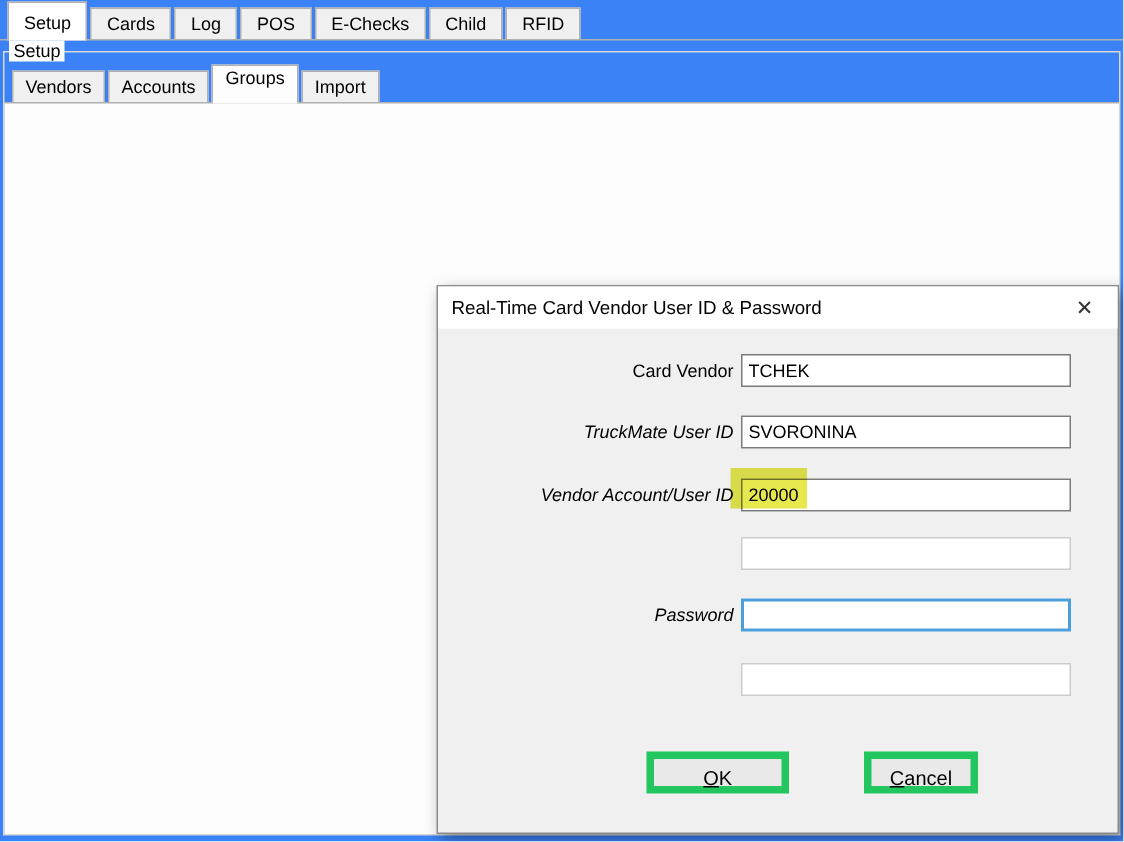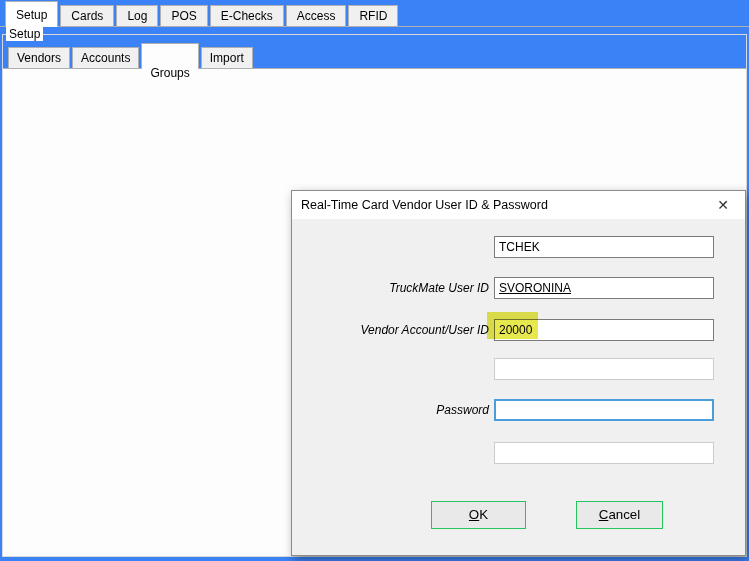--- a/index.html
+++ b/index.html
@@ -16,21 +16,21 @@
     padding:3px 10px 3px; margin-right:2px; height:21px; cursor:default; white-space:nowrap; }
   .ttab.sel { background:#fff; height:26px; margin-bottom:-1px; padding-top:6px; z-index:2; position:relative; }
   
   .setupbox { position:absolute; left:2px; top:34px; width:745px; height:523px;
     border:1px solid #d8d8d8; background:transparent; }
   .setupbox-label { position:absolute; left:6px; top:27px; background:#fff; padding:0 3px; z-index:2; }
   
   .subtabs { position:absolute; left:8px; top:47px; display:flex; align-items:flex-end; height:21px; z-index:4; }
   .stab { background:#f0f0f0; border:1px solid #b0b0b0; border-bottom:none;
     padding:3px 8px; margin-right:2px; height:21px; white-space:nowrap; }
-  .stab.sel { background:#fdfdfd; height:26px; margin-bottom:-1px; padding-top:22px; }
+  .stab.sel { background:#fdfdfd; height:26px; margin-bottom:-1px; padding-top:1px; }
   .tabpage { position:absolute; left:3px; top:68px; width:743px; height:488px;
     background:#fdfdfd; border-top:1px solid #b0b0b0; z-index:1; }
   
   .flabel { position:absolute; text-align:right; height:20px; line-height:20px; white-space:nowrap; }
   .tb { position:absolute; height:20px; background:#fff; border:1px solid #7b7b7b;
     line-height:18px; padding-left:3px; overflow:hidden; white-space:nowrap; }
   .combo .dd { position:absolute; top:1px; right:1px; width:17px; height:16px;
     background:#f1f1f1; border:1px solid #cfcfcf; }
   .chev { position:absolute; right:5px; top:5px; width:6px; height:6px;
     border-right:1px solid #3c3c3c; border-bottom:1px solid #3c3c3c; transform:rotate(45deg); }
@@ -56,36 +56,36 @@
     line-height:28px; font-size:14px; color:#333; cursor:pointer; }
   .dlabel { position:absolute; left:0; width:197px; text-align:right; line-height:22px; white-space:nowrap; }
   .dlabel.disabled { color:#9fa3a8; }
   .dtb { position:absolute; left:202px; width:220px; height:22px; background:#fff;
     border:1px solid #7b7b7b; line-height:20px; padding-left:4px; white-space:nowrap; }
   .dtb.disabled { border-color:#cccccc; }
   .dtb.focused { border:2px solid #4a9eda; line-height:18px; }
   .marker { position:absolute; left:195px; top:121px; width:51px; height:27px;
     background:#e6e84d; mix-blend-mode:multiply; z-index:5; pointer-events:none; }
   .dbtn { position:absolute; top:310px; height:28px; background:#e9e9e9;
-    border:1px solid #22c55e; cursor:pointer; }
+    border:5px solid #22c55e; cursor:pointer; }
   .dbtn span { display:block; line-height:26px; text-align:center; }
   .dbtn span::first-letter { text-decoration:underline; }
 </style>
 </head>
 <body>
 
 <div class="screen">
 
   <div class="toptabs">
     <div class="ttab sel">Setup</div>
     <div class="ttab">Cards</div>
     <div class="ttab">Log</div>
     <div class="ttab">POS</div>
     <div class="ttab">E-Checks</div>
-    <div class="ttab">Access</div>
+    <div class="ttab">Child</div>
     <div class="ttab">RFID</div>
   </div>
 
   <div class="setupbox"></div>
   <div class="setupbox-label">Setup</div>
 
   <div class="subtabs">
     <div class="stab">Vendors</div>
     <div class="stab">Accounts</div>
     <div class="stab sel">Groups</div>
@@ -201,37 +201,38 @@
       <div class="minibtn" style="left:66px;top:69px;width:60px;height:19px;">Clea</div>
     </div>
   </div>
 
   <div class="dialog">
     <div class="dtitle">
       <span class="dtitle-text">Real-Time Card Vendor User ID &amp; Password</span>
       <span class="dclose">✕</span>
     </div>
 
+    <div class="dlabel" style="top:45px;">Card Vendor</div>
     <div class="dtb" style="top:45px;"><span>TCHEK</span></div>
 
     <div class="dlabel" style="top:86px;font-style:italic;">TruckMate User ID</div>
-    <div class="dtb" style="top:86px;text-decoration:underline;"><span>SVORONINA</span></div>
+    <div class="dtb" style="top:86px;"><span>SVORONINA</span></div>
 
     <div class="dlabel" style="top:128px;font-style:italic;">Vendor Account/User ID</div>
     <div class="dtb" style="top:128px;"><span>20000</span></div>
     <div class="marker"></div>
 
     <div class="dtb disabled" style="top:167px;"><span></span></div>
 
     <div class="dlabel" style="top:208px;font-style:italic;">Password</div>
     <div class="dtb focused" style="top:208px;"><span></span></div>
 
     <div class="dtb disabled" style="top:251px;"><span></span></div>
 
     <button class="dbtn" style="left:139px;width:95px;">
         <span>OK</span>
       </button>
-    <button class="dbtn" style="left:284px;width:87px;">
+    <button class="dbtn" style="left:284px;width:76px;">
         <span>Cancel</span>
       </button>
   </div>
 
 </div>
 
 </body></html>

